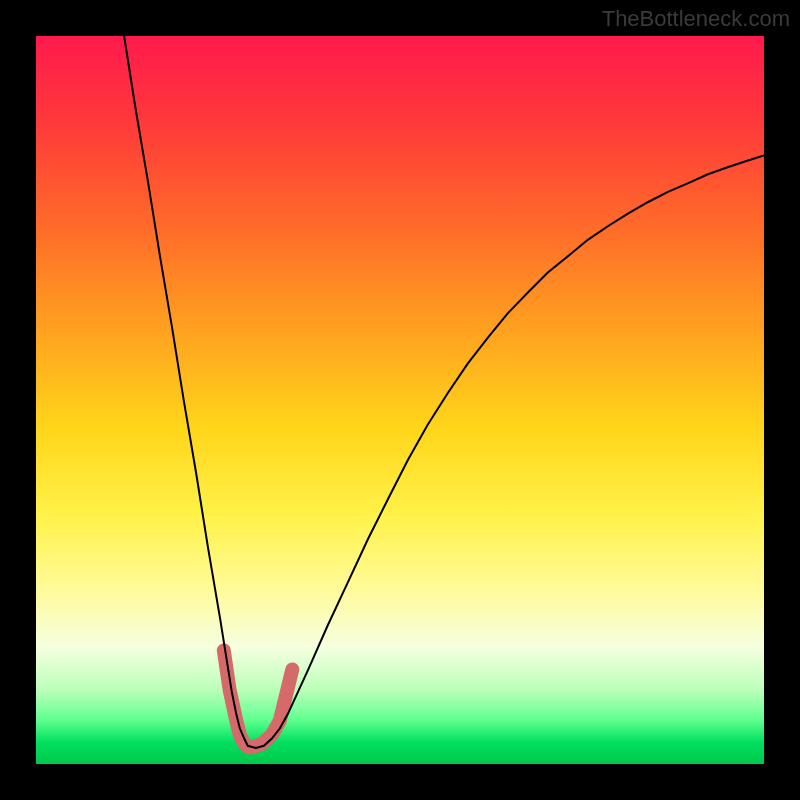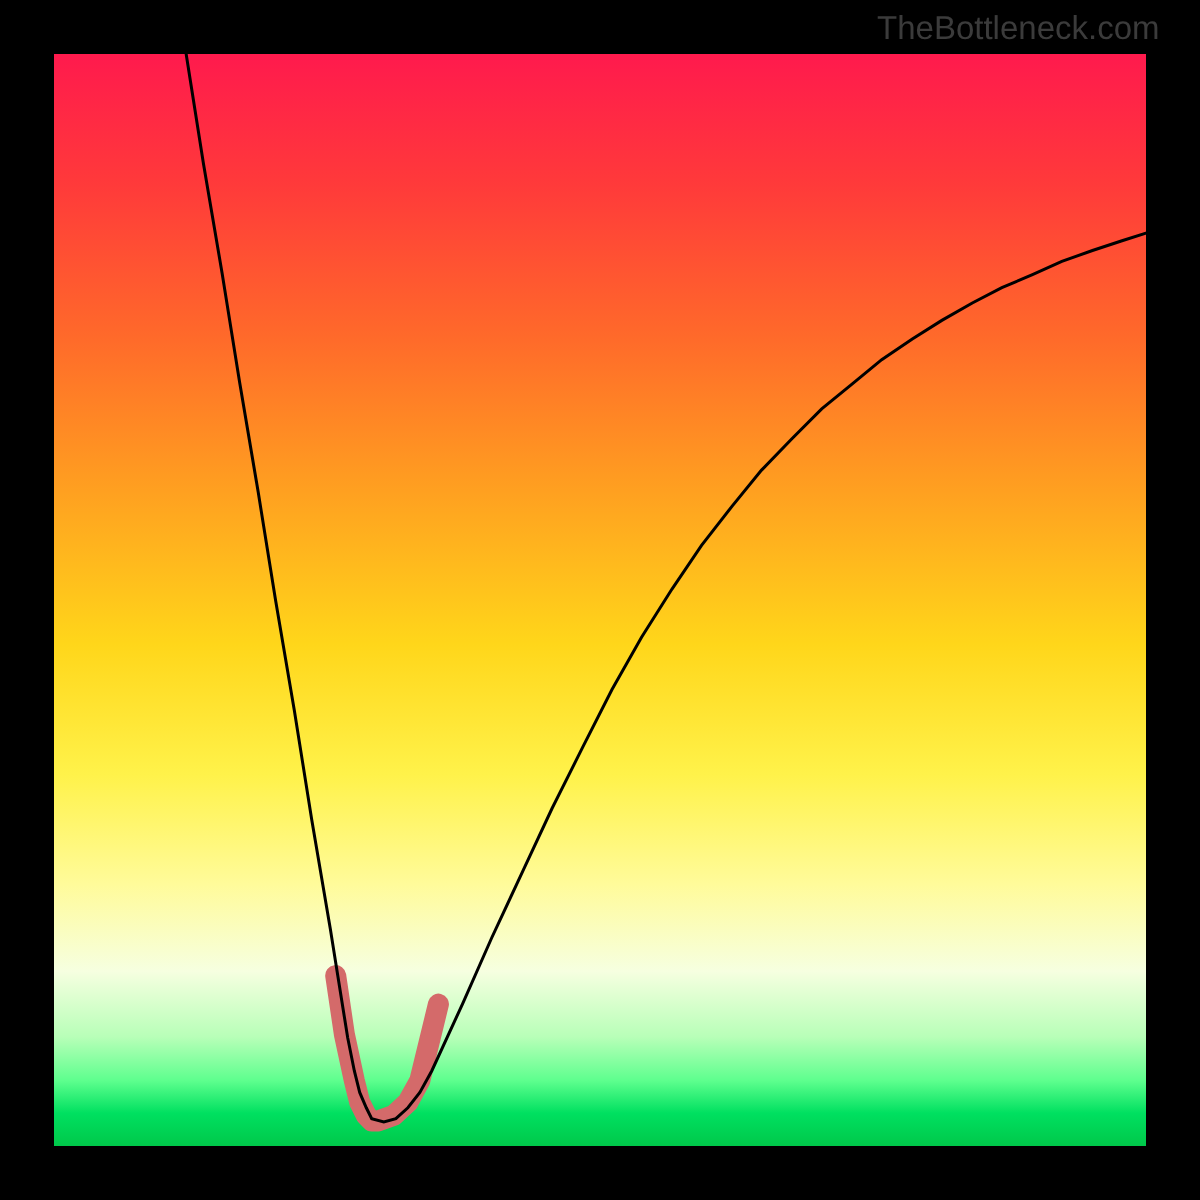--- a/index.html
+++ b/index.html
@@ -12,21 +12,21 @@
           #ffa020 40%,
           #ffd61a 54%,
           #fff24a 66%,
           #fffb9a 76%,
           #f6ffe0 84%,
           #b8ffb8 90%,
           #5eff8e 94%,
           #00e060 97%,
           #00c84a 100%)}
   svg.curve{position:absolute;left:36px;top:36px;width:728px;height:728px;overflow:visible}
-  .watermark{position:absolute;top:6px;right:27px;color:#3b3b3b;
+  .watermark{position:absolute;top:6px;right:10px;color:#3b3b3b;
              font:22px Arial,Helvetica,sans-serif}
 </style>
 </head>
 <body>
 
 <div class="frame">
   <div class="plot"></div>
 
   <svg class="curve" viewBox="0 0 728 728" preserveAspectRatio="none">
     <path id="thick-path" fill="none" stroke="#d46a6a" stroke-width="14" stroke-linecap="round" stroke-linejoin="round" d="M187.8 614.4 L193.6 653.7 L200.2 684.3 L203.8 698.9 L208.2 707.6 L211.8 711.3 L216.2 711.3 L226.4 707.6 L235.9 698.9 L243.9 684.3 L256.3 633.4 "></path>

